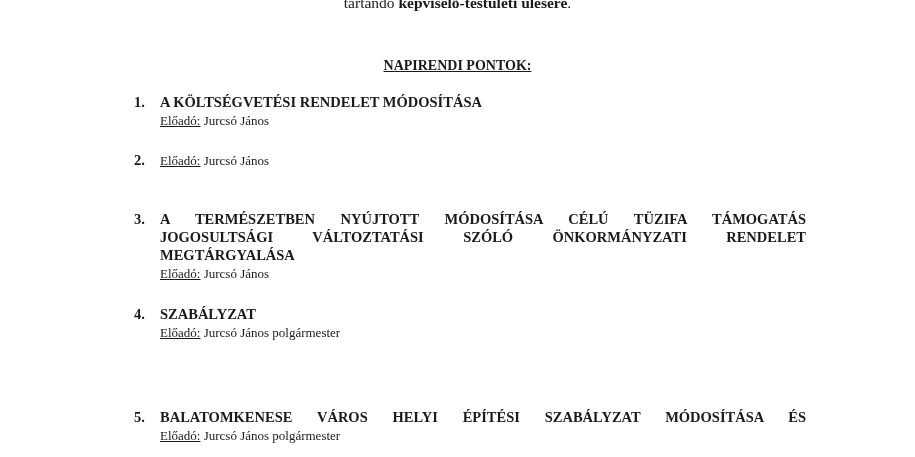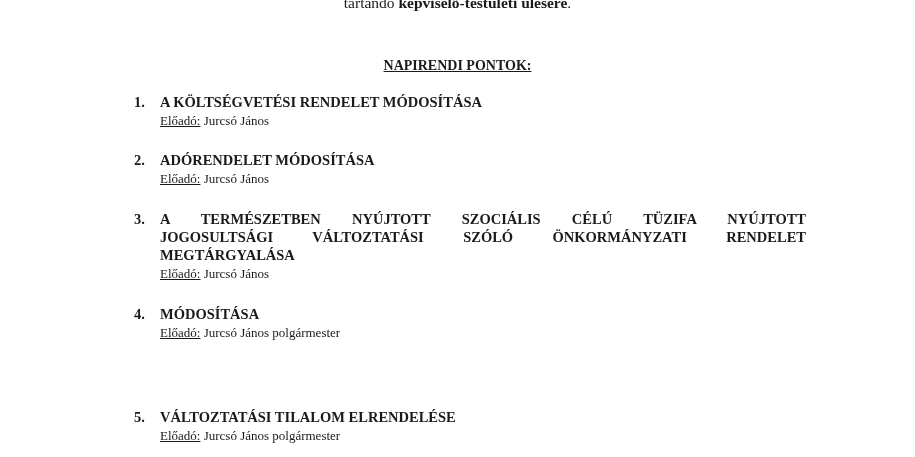--- a/index.html
+++ b/index.html
@@ -37,42 +37,41 @@
   <span class="num">1.</span>
   <div class="body">
     <div class="title">A KÖLTSÉGVETÉSI RENDELET MÓDOSÍTÁSA</div>
     <div class="presenter"><span class="lbl">Előadó:</span><span> Jurcsó János</span></div>
   </div>
 </div>
 
 <div class="item" style="top:151px">
   <span class="num">2.</span>
   <div class="body">
-    <div class="title">ADÓRENDELET MÓDOSÍTÁSA</div>
     <div class="presenter"><span class="lbl">Előadó:</span><span> Jurcsó János</span></div>
   </div>
 </div>
 
 <div class="item" style="top:210px">
   <span class="num">3.</span>
   <div class="body">
-    <div class="title just">A TERMÉSZETBEN NYÚJTOTT SZOCIÁLIS CÉLÚ TÜZIFA NYÚJTOTT</div>
+    <div class="title just">A TERMÉSZETBEN NYÚJTOTT MÓDOSÍTÁSA CÉLÚ TÜZIFA TÁMOGATÁS</div>
     <div class="title just">JOGOSULTSÁGI VÁLTOZTATÁSI SZÓLÓ ÖNKORMÁNYZATI RENDELET</div>
     <div class="title">MEGTÁRGYALÁSA</div>
     <div class="presenter"><span class="lbl">Előadó:</span><span> Jurcsó János</span></div>
   </div>
 </div>
 
 <div class="item" style="top:305px">
   <span class="num">4.</span>
   <div class="body">
-    <div class="title">MÓDOSÍTÁSA</div>
+    <div class="title">SZABÁLYZAT</div>
     <div class="presenter"><span class="lbl">Előadó:</span><span> Jurcsó János polgármester</span></div>
   </div>
 </div>
 
 <div class="item" style="top:408px">
   <span class="num">5.</span>
   <div class="body">
-    <div class="title">VÁLTOZTATÁSI TILALOM ELRENDELÉSE</div>
+    <div class="title just">BALATOMKENESE VÁROS HELYI ÉPÍTÉSI SZABÁLYZAT MÓDOSÍTÁSA ÉS</div>
     <div class="presenter"><span class="lbl">Előadó:</span><span> Jurcsó János polgármester</span></div>
   </div>
 </div>
 
 </body></html>

